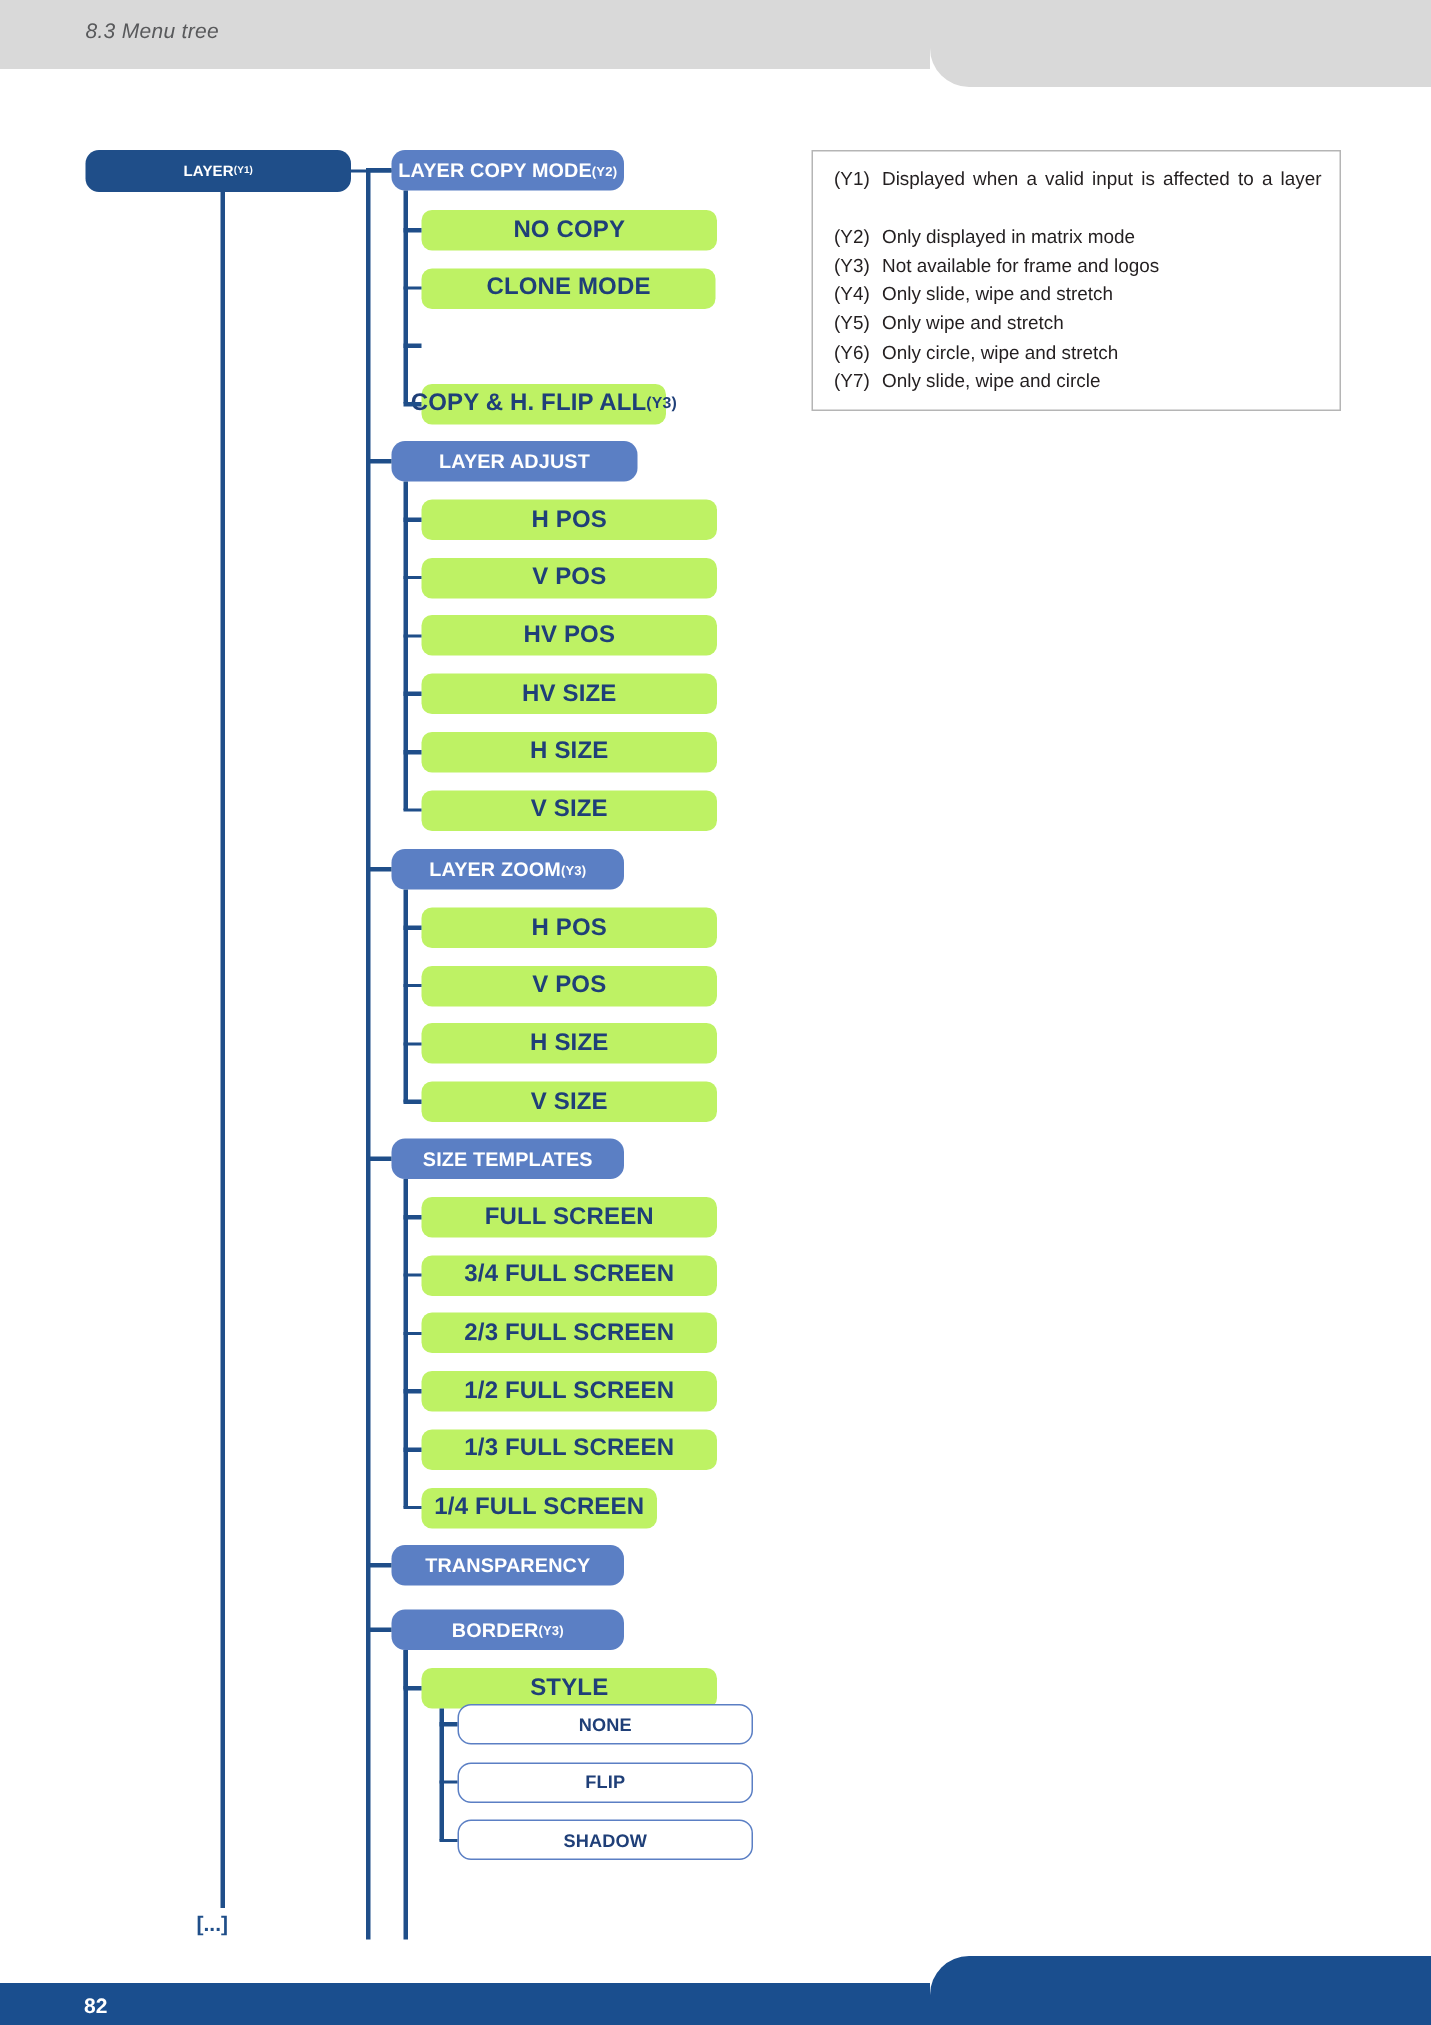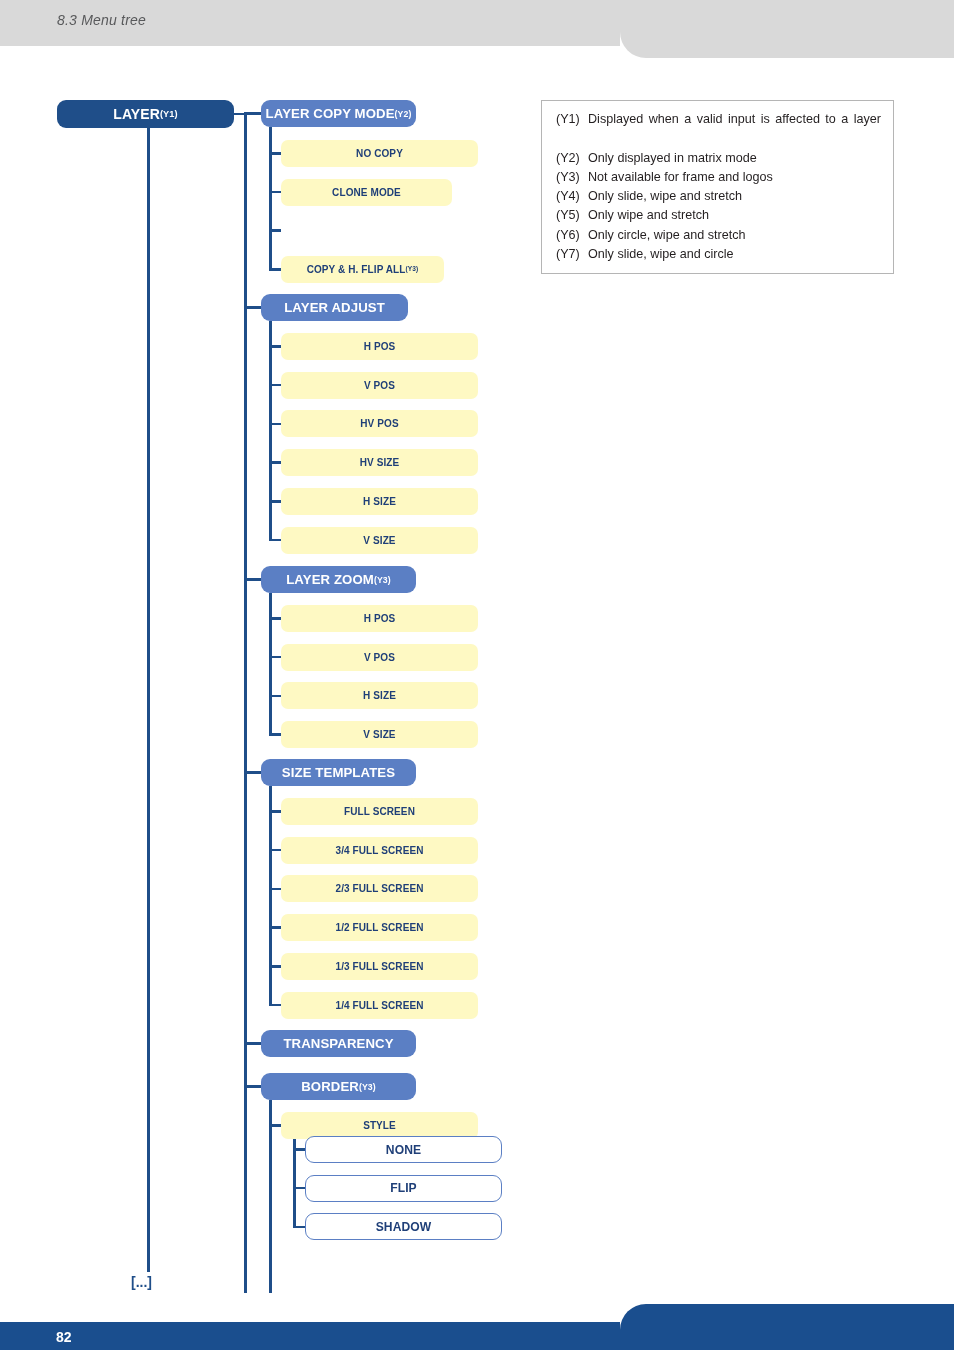--- a/index.html
+++ b/index.html
@@ -53,29 +53,29 @@
 
   .node{
     position:absolute;box-sizing:border-box;
     display:flex;align-items:center;justify-content:center;
     font-weight:bold;letter-spacing:.1px;white-space:nowrap;
   }
   .node .sup{font-size:.66em;vertical-align:super;line-height:0;font-weight:bold;}
 
   
   .n1{
-    background:#1f4e89;color:#ffffff;border-radius:9px;font-size:14px;
+    background:#1f4e89;color:#ffffff;border-radius:9px;font-size:10px;
   }
   
   .n2{
     background:#5b7fc4;color:#ffffff;border-radius:9px;font-size:13.2px;
   }
   
   .n3{
-    background:#fef9c3;color:#1f3f78;border-radius:7px;font-size:10px;
+    background:#bef264;color:#1f3f78;border-radius:7px;font-size:16px;
   }
   
   .n4{
     background:#ffffff;color:#1f3f78;border:1.4px solid #5b7fc4;
     border-radius:9px;font-size:12.1px;
   }
 
   
   .vline{position:absolute;width:2.6px;background:#1f4e89;}
   .hline{position:absolute;height:2.6px;background:#1f4e89;}
@@ -116,32 +116,32 @@
     <div class="hline" style="left: 234px; top: 112.7px; width: 27px;"></div>
     <div class="node n2" style="left: 261px; top: 100px; width: 155px; height: 27px;">
       <span>LAYER COPY MODE</span>
       <span class="sup">(Y2)</span>
     </div>
     <div class="hline" style="left: 244px; top: 112.2px; width: 17px;"></div>
     <div class="node n3" style="left: 281px; top: 140px; width: 197px; height: 27px;">
       <span>NO COPY</span>
     </div>
     <div class="hline" style="left: 269px; top: 152.2px; width: 12px;"></div>
-    <div class="node n3" style="left: 281px; top: 178.6px; width: 171px; height: 27px; text-align: center;">
+    <div class="node n3" style="left: 281px; top: 178.6px; width: 196px; height: 27px; text-align: center;">
       <span>CLONE MODE</span>
     </div>
     <div class="hline" style="left: 269px; top: 190.8px; width: 12px;"></div>
     <div class="hline" style="left: 269px; top: 229.4px; width: 12px;"></div>
     <div class="node n3" style="left: 281px; top: 255.8px; width: 163px; height: 27px;">
       <span>COPY &amp; H. FLIP ALL</span>
       <span class="sup">(Y3)</span>
     </div>
     <div class="hline" style="left: 269px; top: 268px; width: 12px;"></div>
     <div class="vline" style="left: 269px; top: 127px; height: 142.3px;"></div>
-    <div class="node n2" style="left: 261px; top: 294px; width: 147px; height: 27px;">
+    <div class="node n2" style="left: 261px; top: 294px; width: 164px; height: 27px;">
       <span>LAYER ADJUST</span>
     </div>
     <div class="hline" style="left: 244px; top: 306.2px; width: 17px;"></div>
     <div class="node n3" style="left: 281px; top: 333px; width: 197px; height: 27px;">
       <span>H POS</span>
     </div>
     <div class="hline" style="left: 269px; top: 345.2px; width: 12px;"></div>
     <div class="node n3" style="left: 281px; top: 371.7px; width: 197px; height: 27px;">
       <span>V POS</span>
     </div>
@@ -202,21 +202,21 @@
     </div>
     <div class="hline" style="left: 269px; top: 887.6px; width: 12px;"></div>
     <div class="node n3" style="left: 281px; top: 914.1px; width: 197px; height: 27px;">
       <span>1/2 FULL SCREEN</span>
     </div>
     <div class="hline" style="left: 269px; top: 926.3px; width: 12px;"></div>
     <div class="node n3" style="left: 281px; top: 952.8px; width: 197px; height: 27px;">
       <span>1/3 FULL SCREEN</span>
     </div>
     <div class="hline" style="left: 269px; top: 965px; width: 12px;"></div>
-    <div class="node n3" style="left: 281px; top: 991.5px; width: 197px; height: 27px;">
+    <div class="node n3" style="left: 281px; top: 991.5px; width: 157px; height: 27px;">
       <span>1/4 FULL SCREEN</span>
     </div>
     <div class="hline" style="left: 269px; top: 1003.7px; width: 12px;"></div>
     <div class="vline" style="left: 269px; top: 786px; height: 219px;"></div>
     <div class="node n2" style="left: 261px; top: 1030px; width: 155px; height: 27px;">
       <span>TRANSPARENCY</span>
     </div>
     <div class="hline" style="left: 244px; top: 1042.2px; width: 17px;"></div>
     <div class="node n2" style="left: 261px; top: 1073px; width: 155px; height: 27px;">
       <span>BORDER</span>

